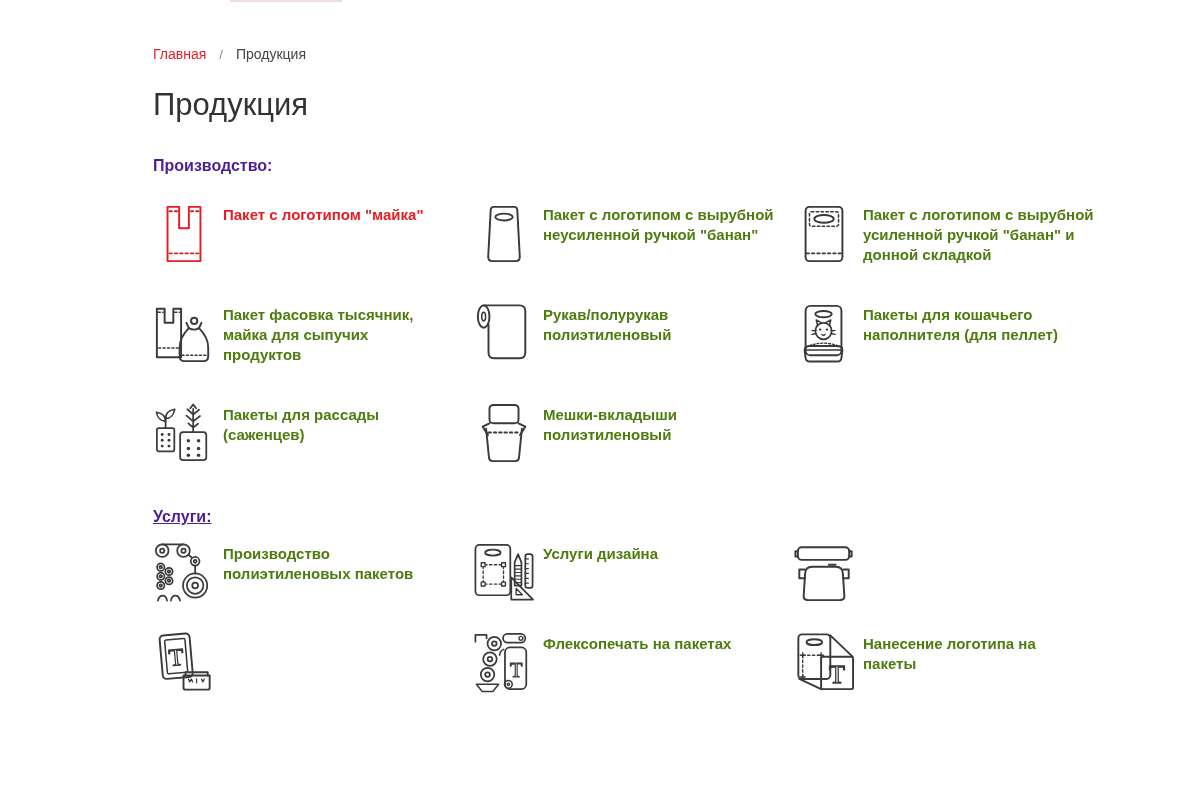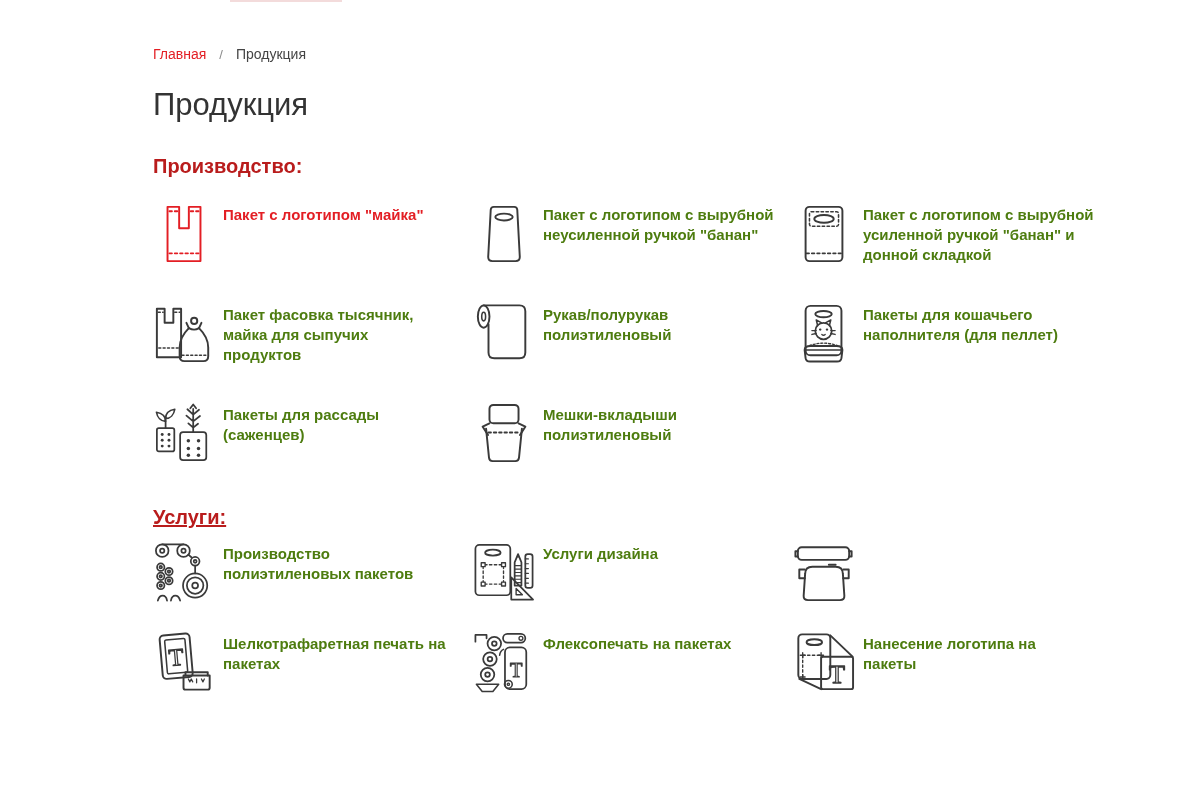--- a/index.html
+++ b/index.html
@@ -11,21 +11,21 @@
   .top-fragment { position:absolute; left:230px; top:0; width:112px; height:2px; background:#f3dbdb; }
   .container { position:absolute; left:126px; top:0; width:1000px;margin-left:27px; }
 
   .breadcrumb { margin-top:46px; font-size:14px; line-height:16px; }
   .crumb-home { color:var(--accent); cursor:pointer; }
   .crumb-sep { color:#8a8a8a; margin:0 13px; font-size:13px; }
   .crumb-current { color:#444; }
 
   h1.page-title { margin:25px 0 0; font-size:31px; line-height:34px; font-weight:400; color:#333; }
 
-  h2.section-heading { margin:0; font-size:20px; line-height:24px; font-weight:700; color:#b91c1c; }
+  h2.section-heading { margin:0; font-size:16px; line-height:24px; font-weight:700; color:#4c1d95; }
   .section-production h2.section-heading { margin-top:32px; }
   .section-services   h2.section-heading { margin-top:3px;text-decoration:underline; }
 
   .grid { display:grid; grid-template-columns:repeat(3, 320px); margin-top:24px; }
   .section-services .grid { margin-top:12px; }
   .section-production .item { height:100px; }
   .section-services   .item { height:90px; }
 
   .item { display:flex; align-items:flex-start; cursor:pointer; color:#3a3a3a; }
   .item-icon { width:70px; flex:0 0 70px; }
@@ -250,22 +250,20 @@
               <g transform="rotate(-5 24 27)">
                 <rect x="8.5" y="3.5" width="31" height="45" rx="4"></rect>
                 <rect x="13.5" y="8.5" width="21" height="35" rx="1.5" stroke-width="1.6"></rect>
                 <text x="24" y="35.5" text-anchor="middle" font-family="Liberation Serif, serif" font-size="25" stroke-width="1.3">T</text>
               </g>
               <path d="M31.5 46 H58.5 V58.5 Q58.5 60.5 56.5 60.5 H33.5 Q31.5 60.5 31.5 58.5 Z"></path>
               <path d="M33.5 46 V42.5 H56.5 V46"></path>
               <path d="M36.5 49.5 l1.5 3 1.5-3 1.5 3 M45 49.5 v4 M50 49.5 l1.5 3 1.5-3" stroke-width="1.3"></path>
             </svg>
           </span>
-          <span class="item-label">Шелкотрафаретная печать на
-пакетах</span>
         </div>
         <div class="item">
           <span class="item-icon">
             <svg width="62" height="62" viewBox="0 0 64 64" fill="none" stroke="currentColor" stroke-width="2" stroke-linecap="round" stroke-linejoin="round">
               <g stroke-width="1.8">
                 <path d="M2.5 11 V4 H14 V7.5"></path>
                 <rect x="31" y="3" width="23" height="9" rx="4.5"></rect>
                 <circle cx="49.5" cy="7.5" r="2" stroke-width="1.4"></circle>
                 <circle cx="22" cy="13" r="7"></circle>
                 <circle cx="22" cy="13" r="2.4"></circle>

